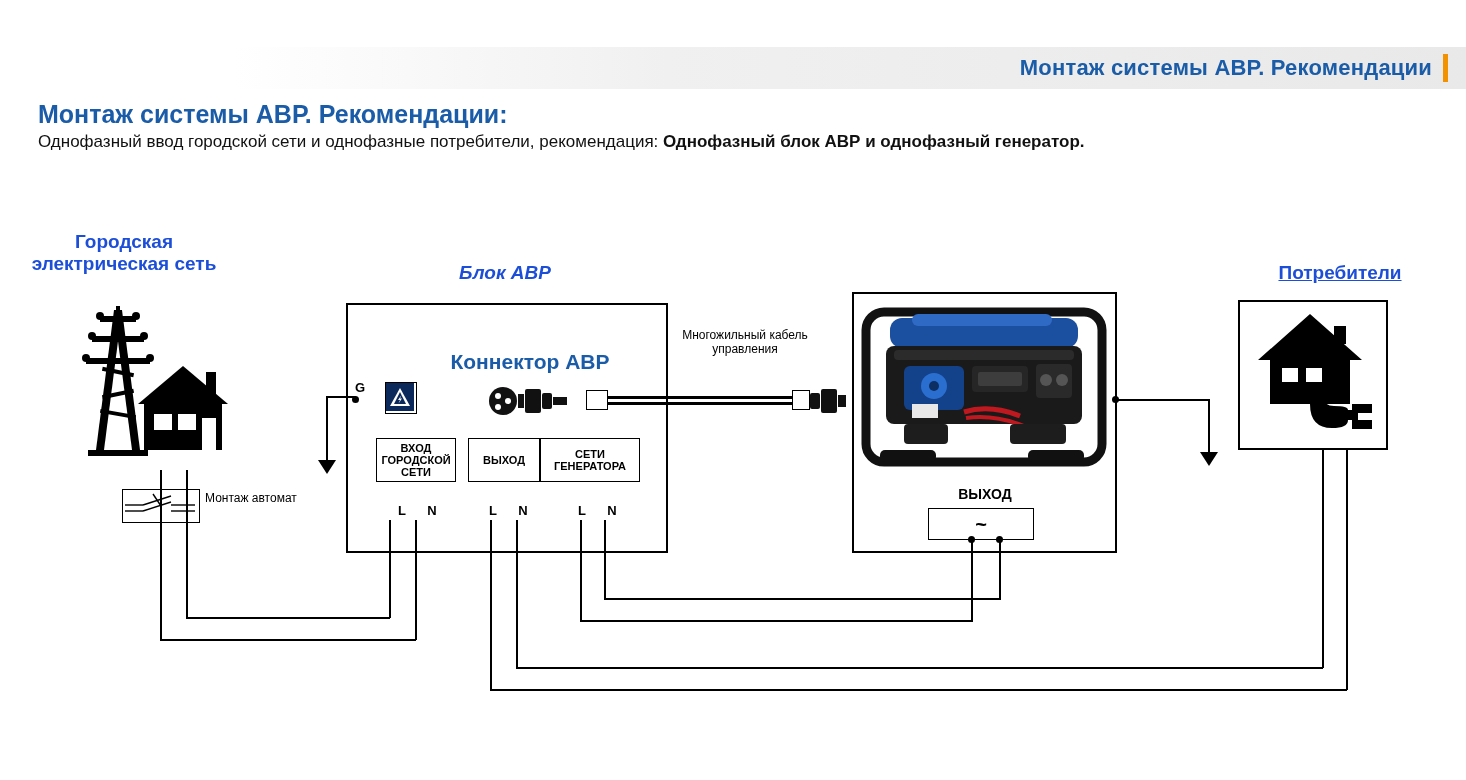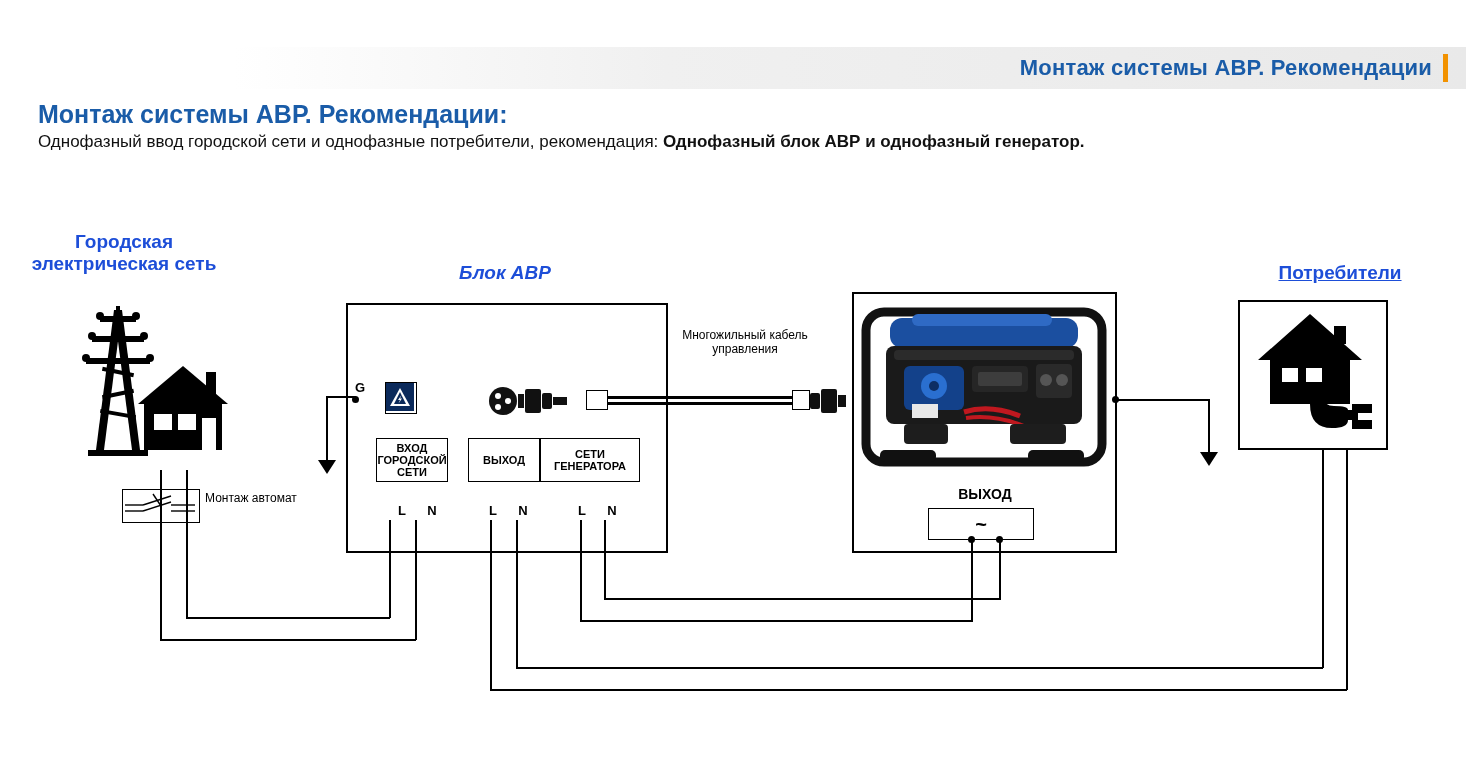--- a/index.html
+++ b/index.html
@@ -200,20 +200,21 @@
       <line x1="48" y1="15" x2="72" y2="15" stroke="#000" stroke-width="1.4"></line>
       <line x1="30" y1="4" x2="38" y2="16" stroke="#000" stroke-width="1.4"></line>
       <line x1="2" y1="21" x2="20" y2="21" stroke="#000" stroke-width="1.4"></line>
       <line x1="20" y1="21" x2="48" y2="12" stroke="#000" stroke-width="1.4"></line>
       <line x1="48" y1="21" x2="72" y2="21" stroke="#000" stroke-width="1.4"></line>
     </svg>
   </div>
   <div class="note" style="left:205px;top:491px;width:100px;text-align:left;">Монтаж автомат</div>
 
   <div class="box" id="avr-outer"></div>
+  <div class="avr-title">Коннектор АВР</div>
 
   <div style="position:absolute;left:355px;top:380px;font-size:13px;font-weight:bold;">G</div>
   <div class="dot" style="left:352px;top:396px;"></div>
 
   <div class="box thin" style="left:385px;top:382px;width:32px;height:32px;">
     <svg width="28" height="28" viewBox="0 0 28 28">
       <rect x="0" y="0" width="28" height="28" fill="#0b2a5b"></rect>
       <polygon points="14,5 24,23 4,23" fill="#fff"></polygon>
       <polygon points="14,9 20,21 8,21" fill="#0b2a5b"></polygon>
       <path d="M15.5 12 L12 17 L14 17 L12.5 20.5 L16 15.5 L14 15.5 Z" fill="#fff"></path>
@@ -235,21 +236,21 @@
   <div class="wire h" style="left:608px;top:396px;width:186px;height:2.5px;"></div>
   <div class="wire h" style="left:608px;top:402px;width:186px;height:2.5px;"></div>
   <div class="box thin" style="left:792px;top:390px;width:18px;height:20px;background:#fff;"></div>
   <svg style="position:absolute;left:810px;top:383px;width:48px;height:36px" viewBox="0 0 48 36">
     <rect x="0" y="10" width="10" height="16" rx="2" fill="#111"></rect>
     <rect x="11" y="6" width="16" height="24" rx="2" fill="#111"></rect>
     <rect x="28" y="12" width="8" height="12" fill="#111"></rect>
   </svg>
   <div class="note" style="left:680px;top:328px;width:130px;">Многожильный кабель управления</div>
 
-  <div class="term" style="left:376px;top:438px;width:72px;height:44px;">ВХОД ГОРОДСКОЙ СЕТИ</div>
+  <div class="term" style="left:376px;top:438px;width:80px;height:44px;">ВХОД ГОРОДСКОЙ СЕТИ</div>
   <div class="term" style="left:468px;top:438px;width:72px;height:44px;">ВЫХОД</div>
   <div class="term" style="left:540px;top:438px;width:100px;height:44px;">СЕТИ ГЕНЕРАТОРА</div>
 
   <div class="ln" style="left:398px;top:503px;">L N</div>
   <div class="ln" style="left:489px;top:503px;">L N</div>
   <div class="ln" style="left:578px;top:503px;">L N</div>
 
   <div class="box" id="gen-outer"></div>
   <svg id="gen-img" viewBox="0 0 248 185">
 

